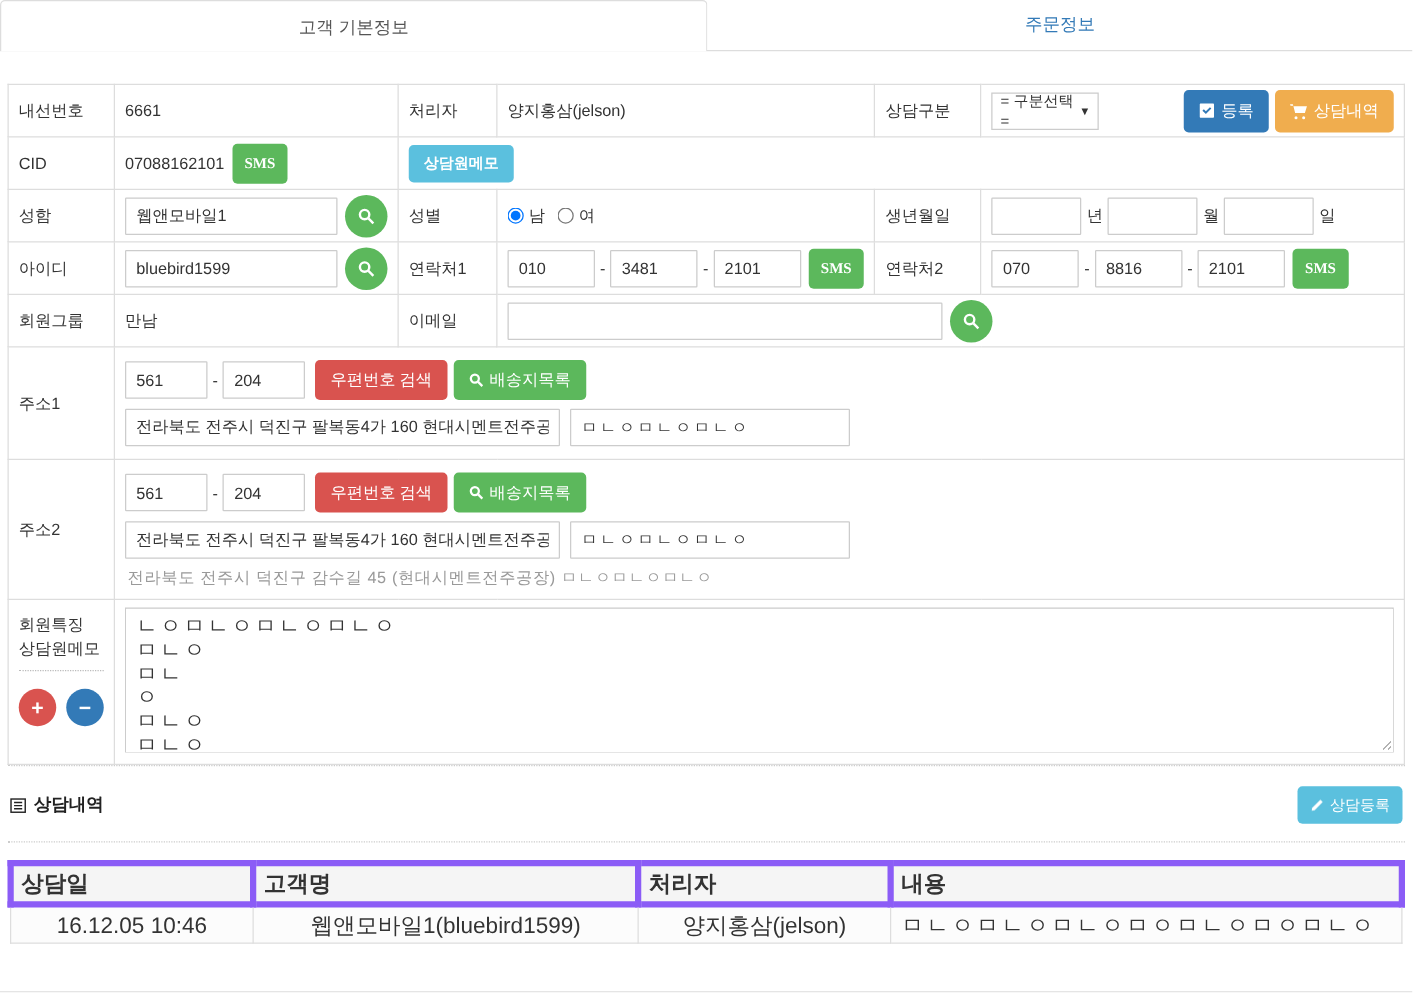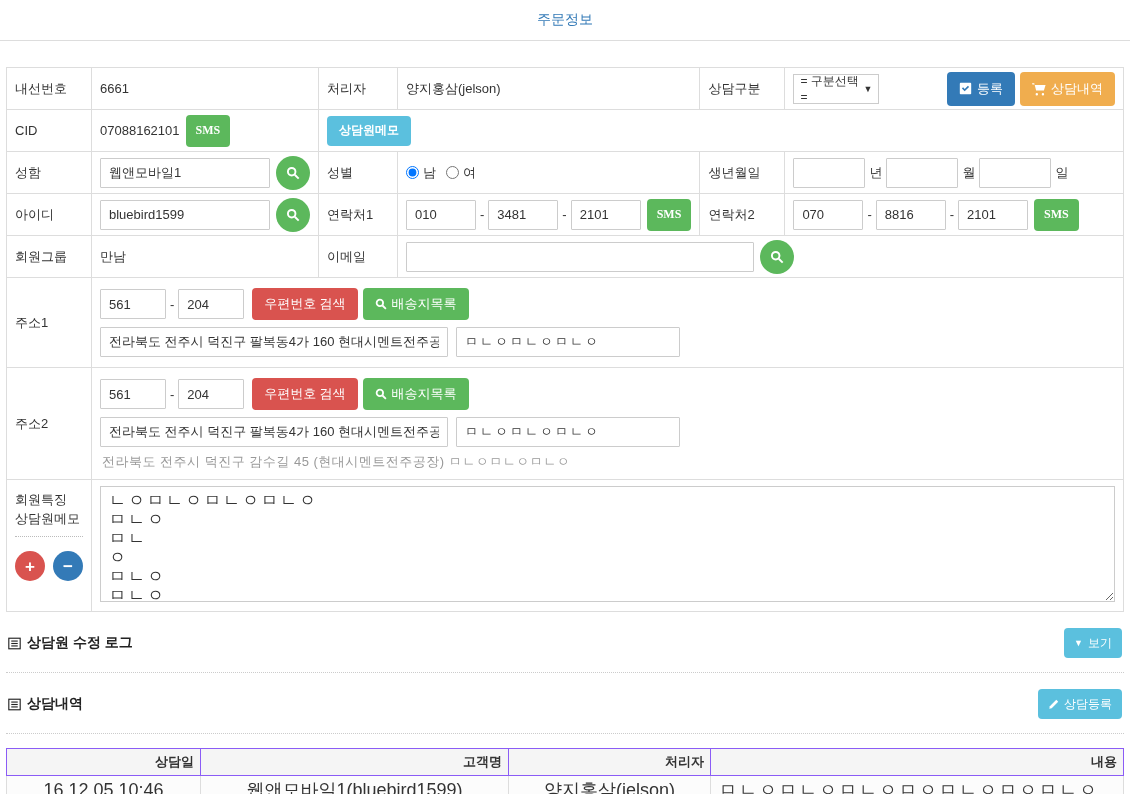--- a/index.html
+++ b/index.html
@@ -67,34 +67,35 @@
   .pm-minus { background:#337ab7; }
   .memo-area { width:100%; height:116px; border:1px solid #ccc; font-family:inherit; font-size:17px; color:#333; padding:4px 8px; resize:vertical; overflow-y:scroll; letter-spacing:2px; line-height:19px; }
 
   
   .section-row { display:flex; justify-content:space-between; align-items:center; padding:16px 2px 14px 2px; }
   .section-title { font-weight:bold; font-size:14px; color:#222; display:inline-flex; align-items:center; gap:6px; }
   .dotted-sep { border:none; border-bottom:1px dotted #ccc; margin:0; }
 
   
   table.consult { width:100%; border-collapse:collapse; margin-top:14px; }
-  table.consult th { border:1px solid #8b5cf6; background:#f5f5f5; font-size:13px; font-weight:bold; text-align:right; height:27px; padding:2px 6px; }
+  table.consult th { border:5px solid #8b5cf6; background:#f5f5f5; font-size:18px; font-weight:bold; text-align:left; height:27px; padding:2px 6px; }
   table.consult td { border:1px solid #ddd; background:#fcfcfc; font-size:18px; text-align:center; height:28px; padding:2px 8px; }
   table.consult td.left { text-align:left; }
 
   .more-wrap { text-align:center; padding:12px 0 16px 0; }
 
   .icon { display:inline-flex; align-items:center; }
 </style>
 </head>
 <body>
 
 <div class="page">
 
   <div class="tabbar">
+    <div class="tab active">고객 기본정보</div>
     <div class="tab inactive">주문정보</div>
   </div>
 
   <div class="content">
 
     <table class="form">
       <colgroup>
         <col style="width:82px">
           <col style="width:218px">
           <col style="width:79px">
@@ -323,37 +324,20 @@
 ㅁㄴㅇ
 ㅁㄴ
 ㅇ
 ㅁㄴㅇ
 ㅁㄴㅇ</textarea>
         </td>
       </tr>
     </tbody>
       </table>
 
-    <div class="section-row">
-      <span class="section-title">
-        <span class="icon">
-            <svg width="13" height="13" viewBox="0 0 16 16" fill="none" stroke="#222" stroke-width="1.4">
-              <rect x="1" y="1.5" width="14" height="13"></rect>
-              <line x1="4" y1="5" x2="12" y2="5"></line>
-              <line x1="4" y1="8" x2="12" y2="8"></line>
-              <line x1="4" y1="11" x2="12" y2="11"></line>
-            </svg>
-          </span>
-        <span>상담원 수정 로그</span>
-      </span>
-      <button class="btn btn-lblue btn-sm">
-        <span style="font-size:9px;">▼</span>
-        <span>보기</span>
-      </button>
-    </div>
     <hr class="dotted-sep">
 
     <div class="section-row">
       <span class="section-title">
         <span class="icon">
             <svg width="13" height="13" viewBox="0 0 16 16" fill="none" stroke="#222" stroke-width="1.4">
               <rect x="1" y="1.5" width="14" height="13"></rect>
               <line x1="4" y1="5" x2="12" y2="5"></line>
               <line x1="4" y1="8" x2="12" y2="8"></line>
               <line x1="4" y1="11" x2="12" y2="11"></line>

